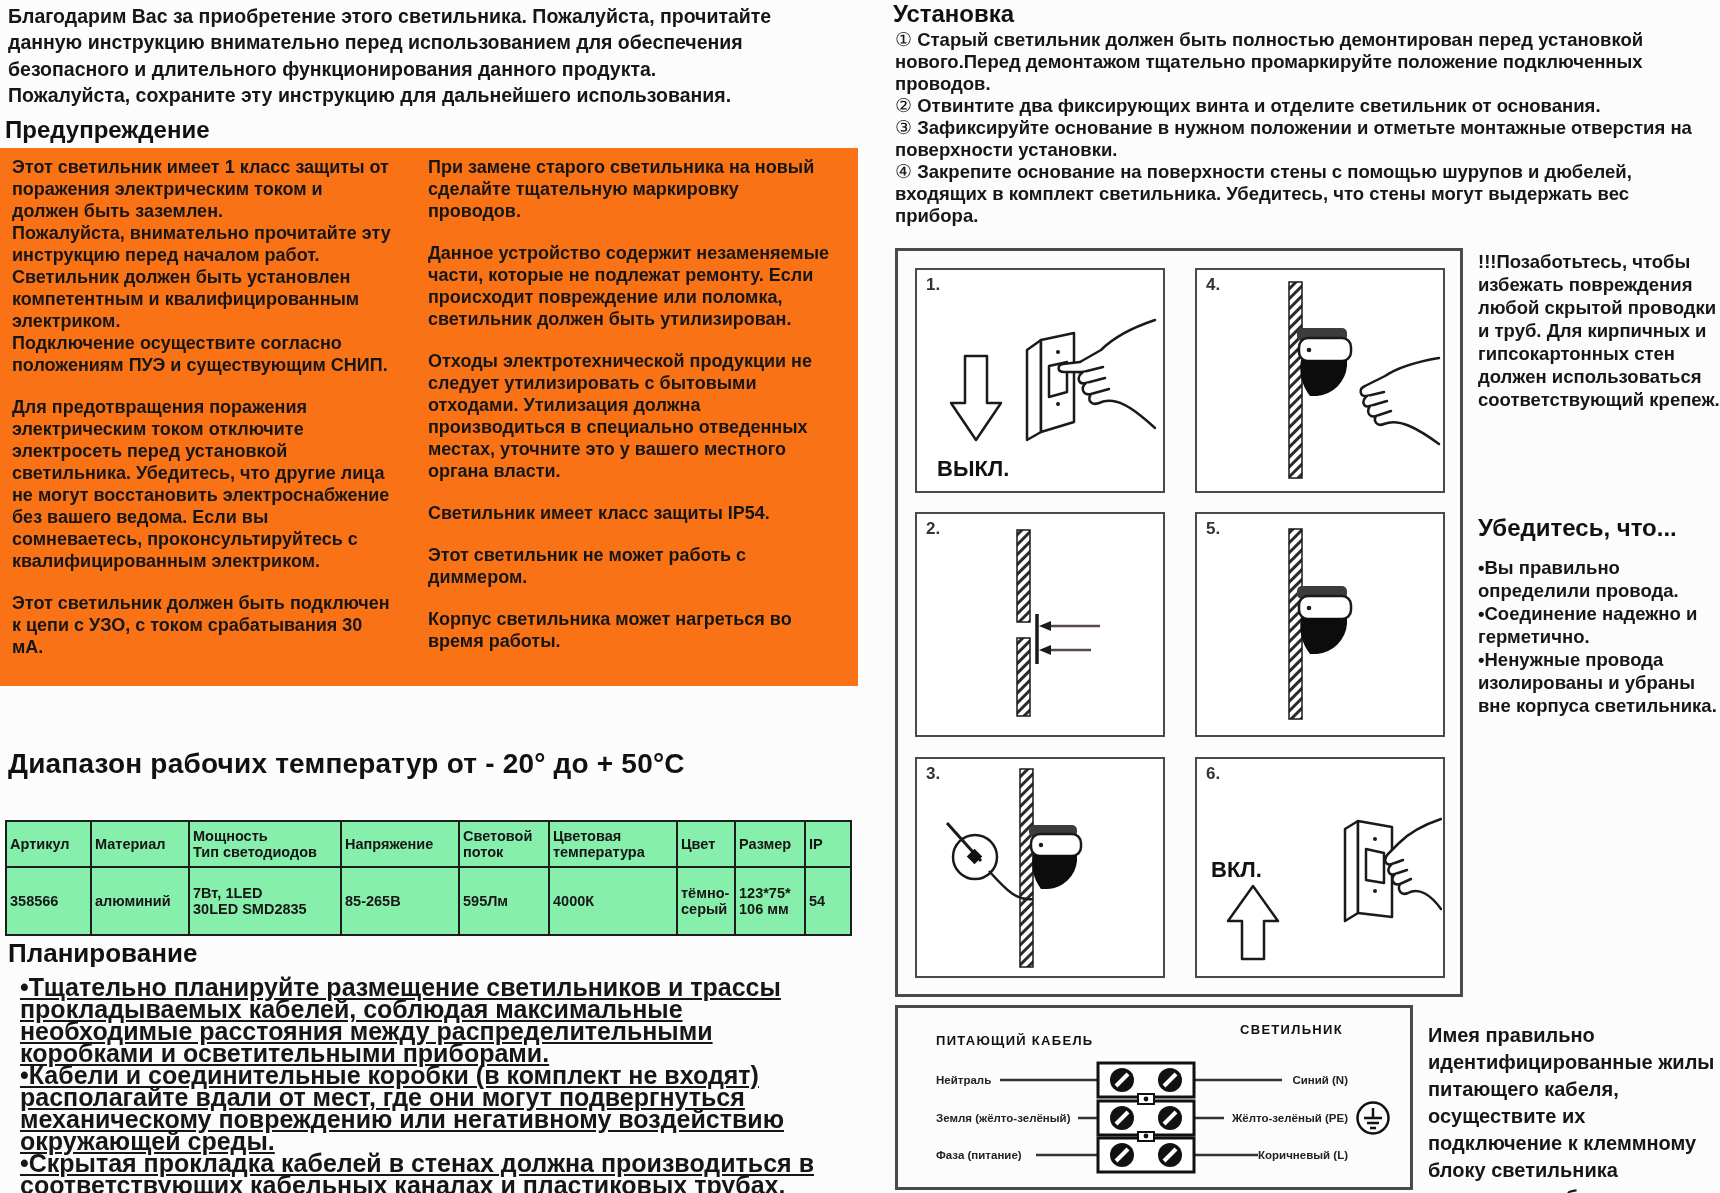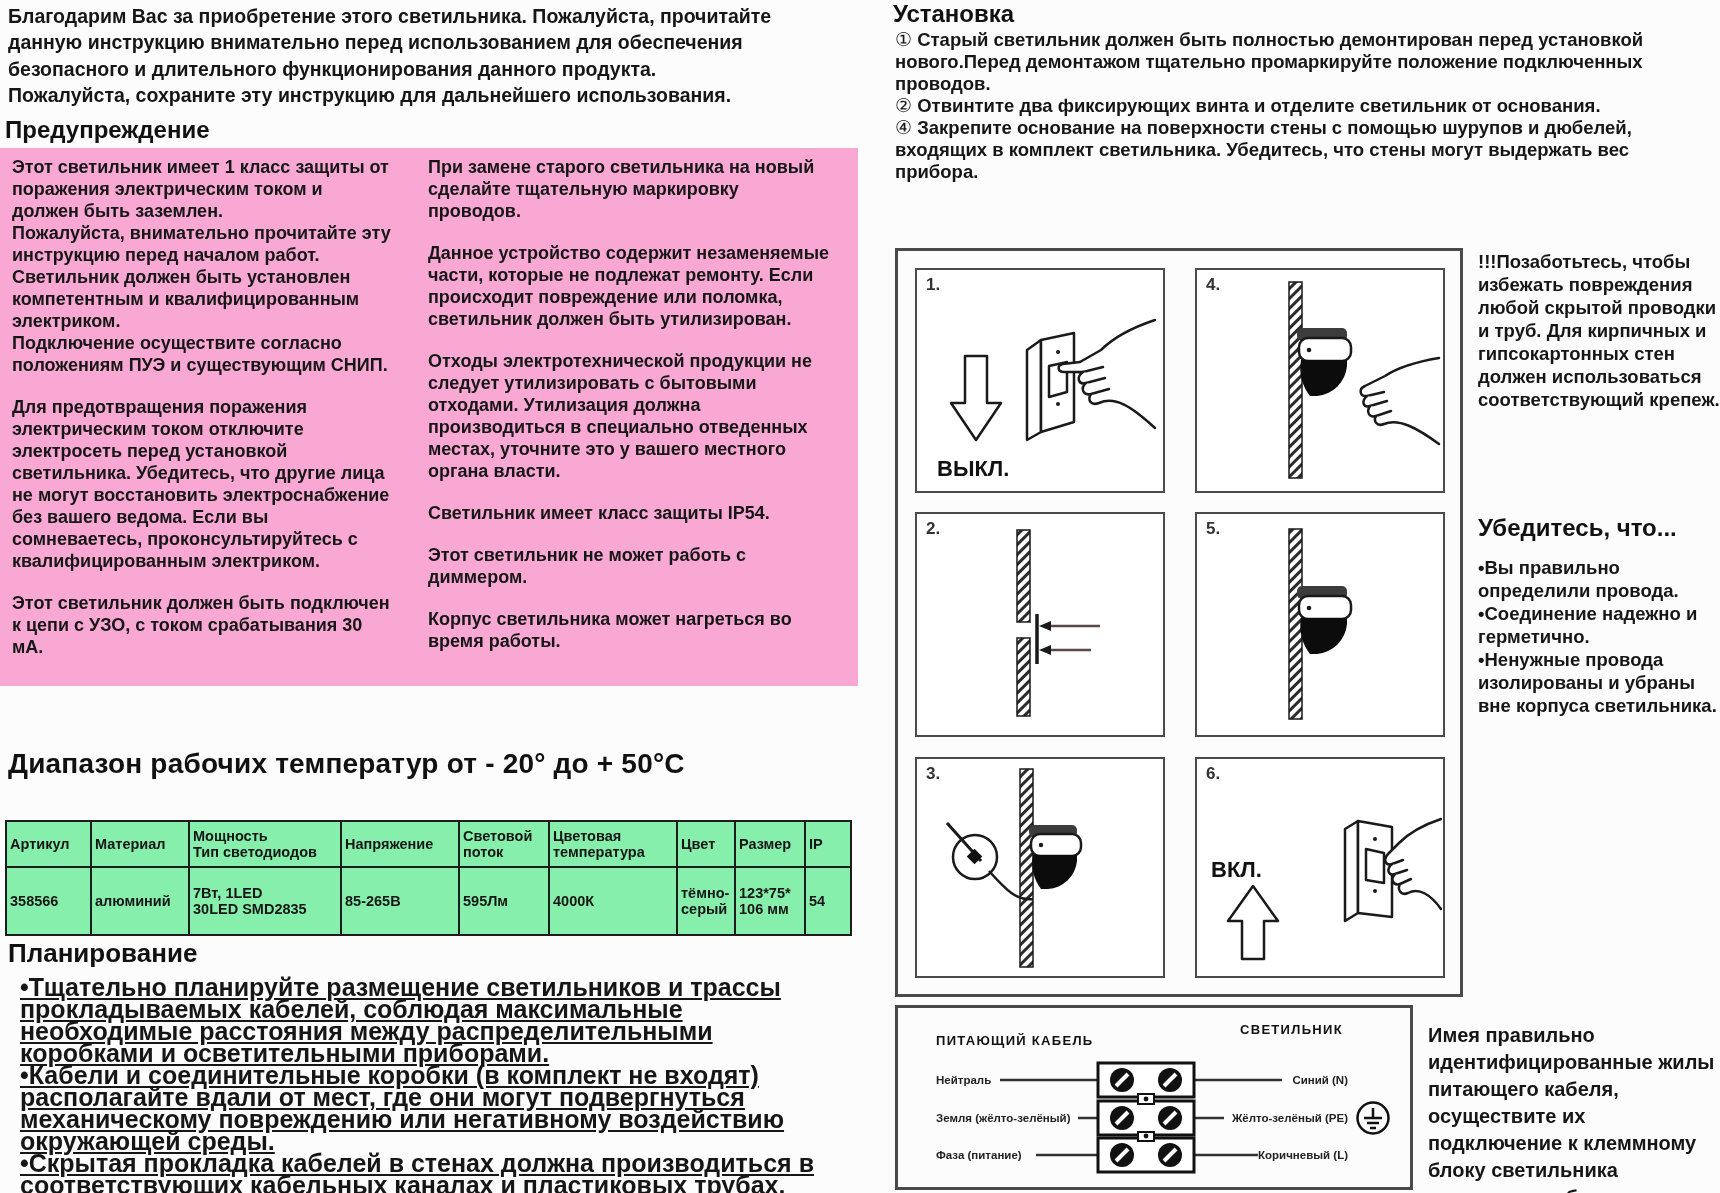--- a/index.html
+++ b/index.html
@@ -5,21 +5,21 @@
   html,body{margin:0;padding:0;background:#e8e8e8;}
   .page{position:relative;width:1720px;height:1193px;background:#fcfcfc;
         font-family:"Liberation Sans",sans-serif;color:#161616;overflow:hidden;padding-left:29px;}
   .abs{position:absolute;}
   p{margin:0;}
   h1,h2{margin:0;font-weight:bold;color:#111;}
 
   
   .intro{left:8px;top:3px;width:772px;font-size:19.5px;line-height:1.35;font-weight:bold;}
   .warn-title{left:5px;top:116px;font-size:24px;}
-  .warn-box{left:0;top:148px;width:858px;height:538px;background:#f9a8d4;}
+  .warn-box{left:0;top:148px;width:858px;height:538px;background:#f97316;}
   .warn-col{position:absolute;top:8px;font-size:18px;font-weight:bold;line-height:22px;}
   .warn-left{left:12px;width:382px;}
   .warn-right{left:428px;width:408px;}
   .gap-top{margin-top:20px;}
 
   .temp-heading{left:8px;top:748px;font-size:28px;letter-spacing:.2px;}
 
   table.spec{position:absolute;left:5px;top:820px;border-collapse:collapse;table-layout:fixed;}
   table.spec th,table.spec td{border:2px solid #1d1d1d;text-align:left;vertical-align:middle;
         font-weight:bold;padding:2px 3px;background:#86efac;}
@@ -140,20 +140,21 @@
     <p>•Тщательно планируйте размещение светильников и трассы прокладываемых кабелей, соблюдая максимальные необходимые расстояния между распределительными коробками и осветительными приборами.</p>
     <p>•Кабели и соединительные коробки (в комплект не входят) располагайте вдали от мест, где они могут подвергнуться механическому повреждению или негативному воздействию окружающей среды.</p>
     <p>•Скрытая прокладка кабелей в стенах должна производиться в соответствующих кабельных каналах и пластиковых трубах.</p>
     <p>•Минимальное сечение подключаемых кабелей 1 мм².</p>
   </div>
 
   <h2 class="abs install-title">Установка</h2>
   <div class="abs install-steps">
     <p><span class="step-num">①</span> <span>Старый светильник должен быть полностью демонтирован перед установкой нового.Перед демонтажом тщательно промаркируйте положение подключенных проводов.</span></p>
     <p><span class="step-num">②</span> <span>Отвинтите два фиксирующих винта и отделите светильник от основания.</span></p>
+    <p><span class="step-num">③</span> <span>Зафиксируйте основание в нужном положении и отметьте монтажные отверстия на поверхности установки.</span></p>
     <p><span class="step-num">④</span> <span>Закрепите основание на поверхности стены с помощью шурупов и дюбелей, входящих в комплект светильника. Убедитесь, что стены могут выдержать вес прибора.</span></p>
   </div>
 
   <div class="abs diagram-box">
 
     <div class="panel p1">
       <svg width="245" height="220" viewBox="0 0 245 220">
         <path d="M48 86 L70 86 L70 133 L84 133 L59 170 L34 133 L48 133 Z" fill="#fff" stroke="#1a1a1a" stroke-width="2.5" stroke-linejoin="round"></path>
         <g stroke="#1a1a1a" stroke-width="2.5" fill="#fff" stroke-linejoin="round">
           <polygon points="110,80 124,70 124,162 110,170"></polygon>

